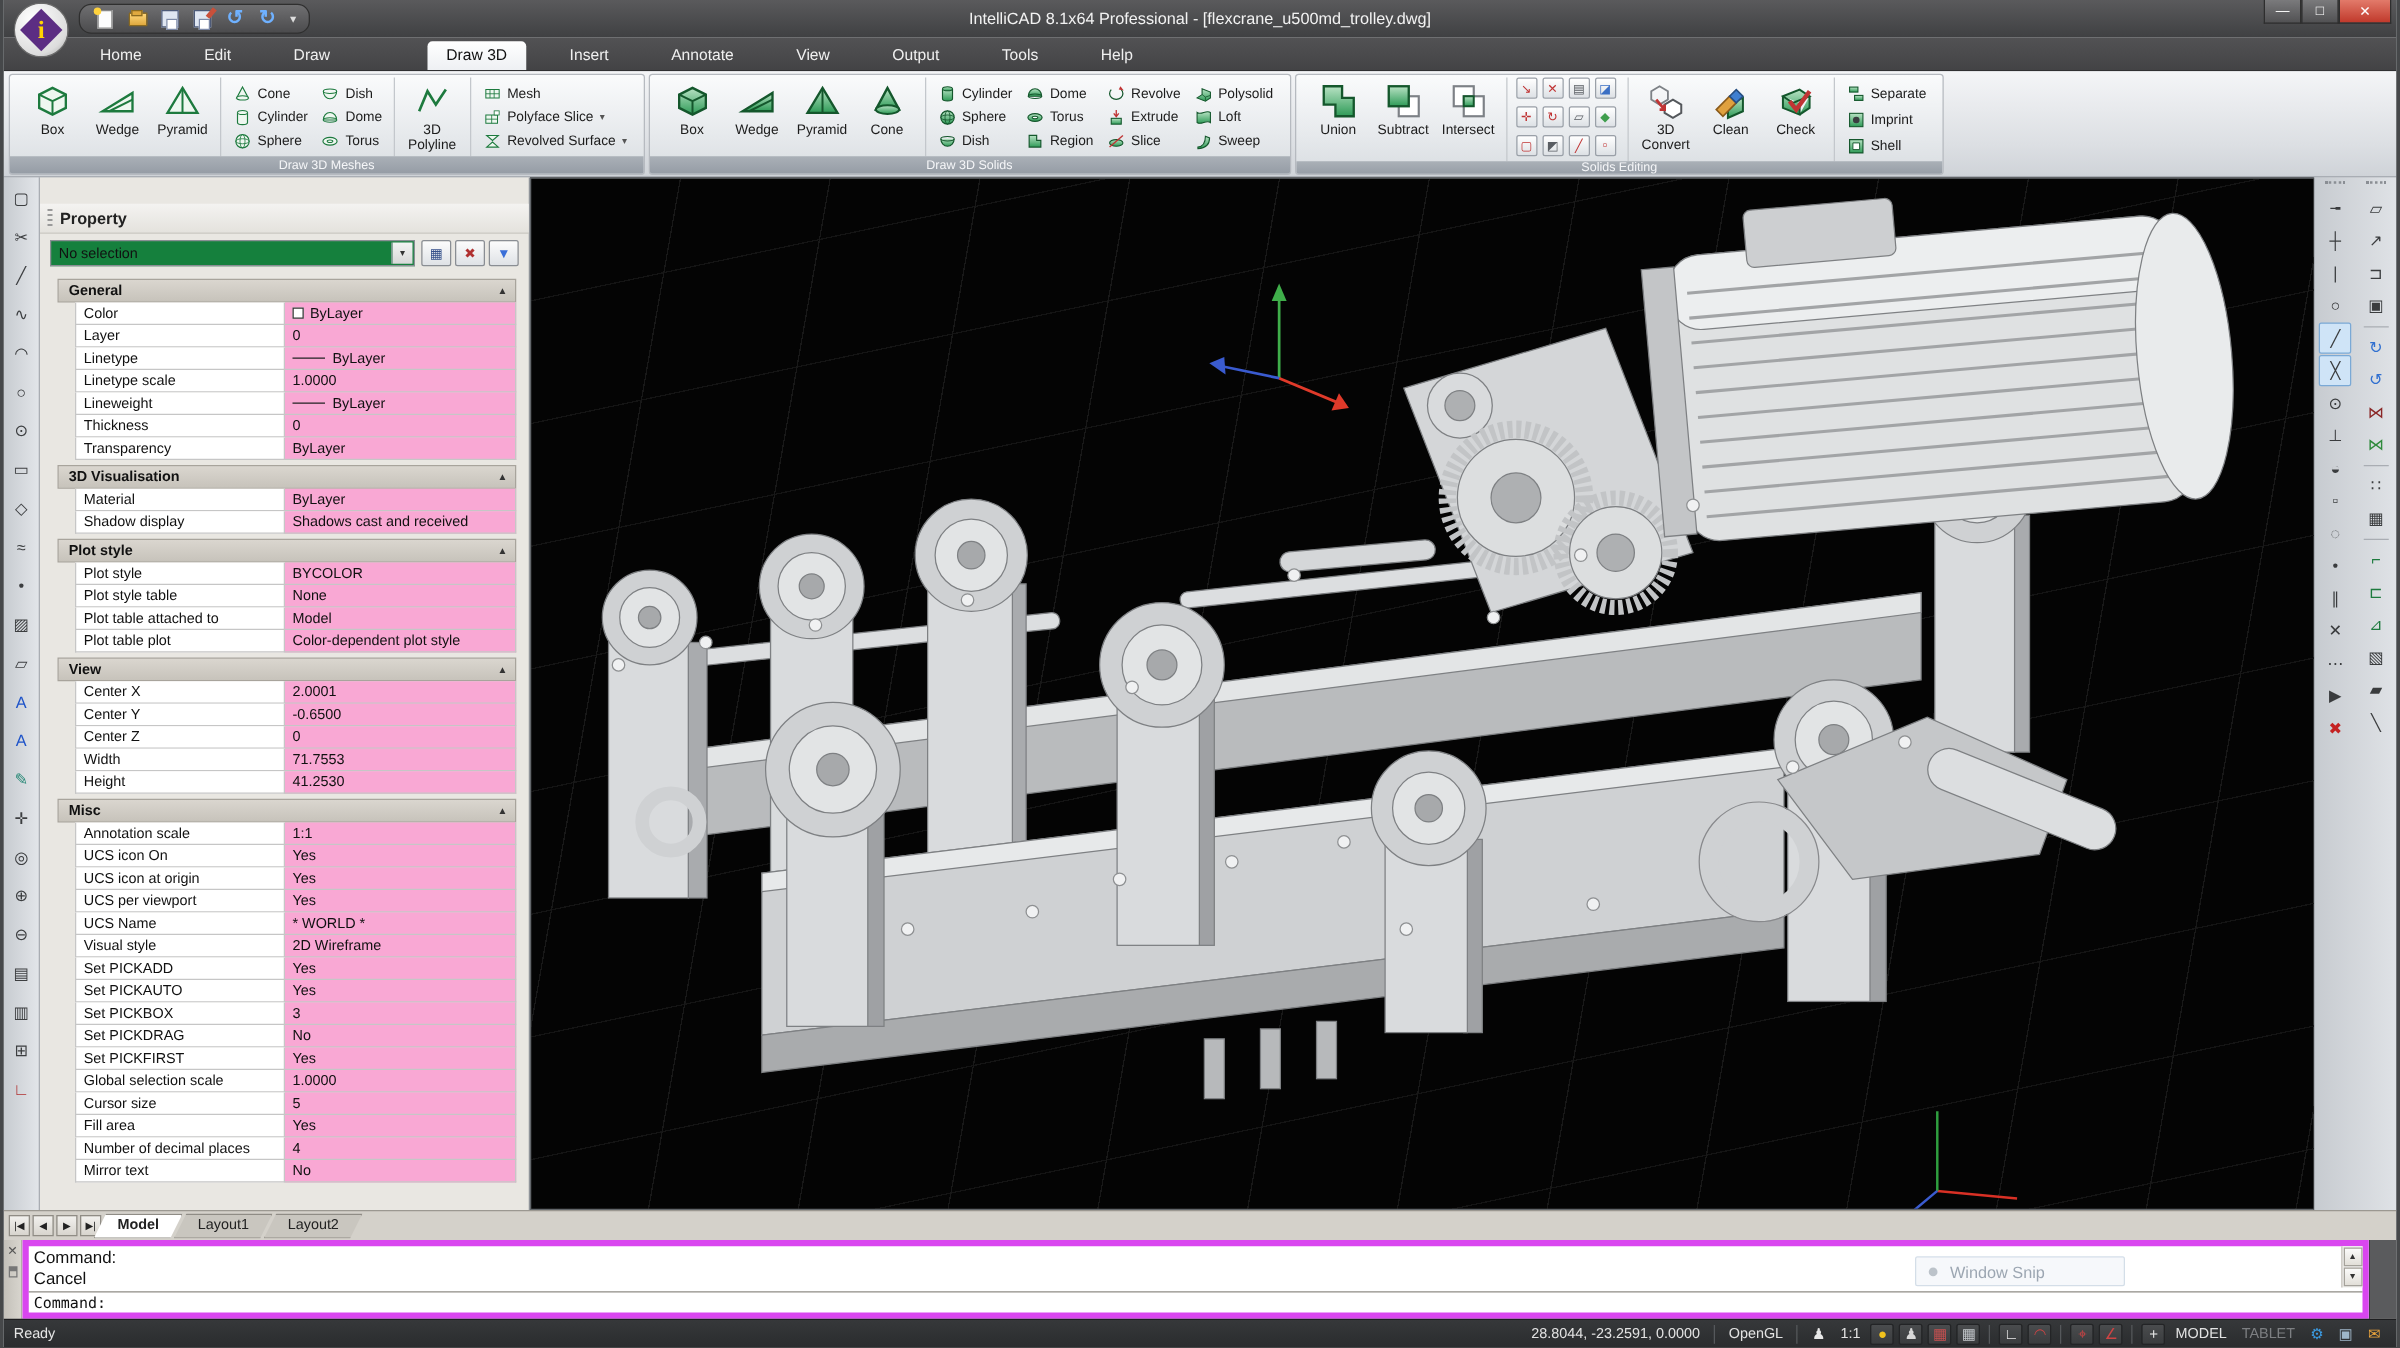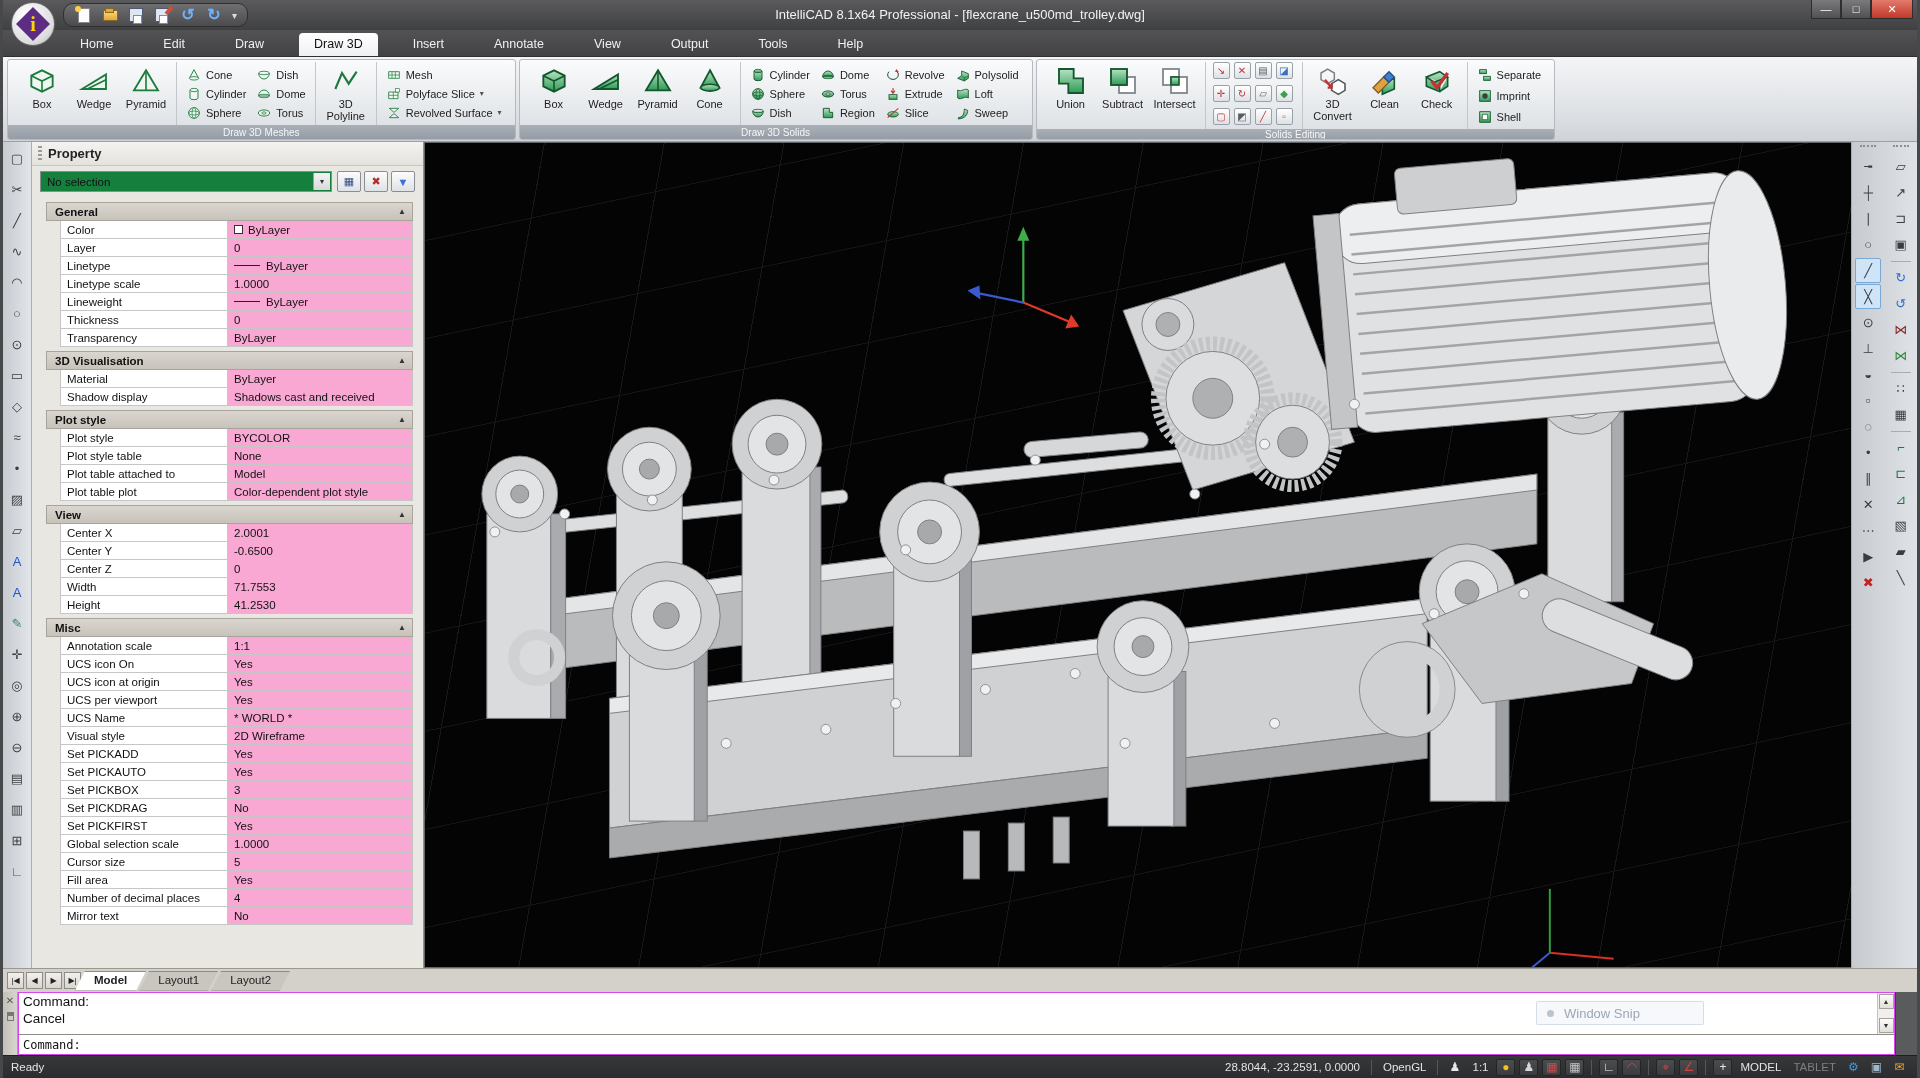--- a/index.html
+++ b/index.html
@@ -29,21 +29,21 @@
   .qa-more{color:#ddd;font-size:10px;margin-left:2px;}
   .win-title{position:absolute;left:0;width:100%;text-align:center;font-size:13px;color:#f2f2f2;top:7px;pointer-events:none;}
   .win-btns{position:absolute;right:4px;top:0px;display:flex;z-index:70;}
   .win-btn{width:30px;height:19px;display:flex;align-items:center;justify-content:center;color:#fff;font-size:11px;
     background:linear-gradient(#7a7a7c,#515153);border:1px solid #2e2e2e;border-top:none;cursor:pointer;}
   .win-btn.close{background:linear-gradient(#e27a6a,#c0392b);width:42px;}
   
   .menubar{position:absolute;left:0;top:30px;width:100%;height:27px;background:linear-gradient(#525254,#434345);
     display:flex;align-items:flex-end;padding-left:62px;border-bottom:1px solid #303032;gap:20px;}
   .menu-tab{padding:4px 15px 5px;font-size:12.5px;color:#f0f0f0;cursor:pointer;border-radius:4px 4px 0 0;}
-  .menu-tab.active{background:linear-gradient(#ffffff,#eef0f3);color:#111;}
+  .menu-tab.active{background:linear-gradient(#ffffff,#eef0f3);color:#111;margin-left:43px;}
   
   .ribbon{position:absolute;left:0;top:57px;width:100%;height:85px;
     background:linear-gradient(#f4f5f7,#dcdfe3 70%,#cfd3d8);border-bottom:1px solid #9aa0a6;display:flex;padding:2px 2px 0 4px;gap:3px;}
   .rgroup{height:81px;background:linear-gradient(#fafbfc,#e6e9ec 62%,#d9dde1);border:1px solid #b6bac0;border-radius:3px;
     display:flex;flex-direction:column;overflow:hidden;}
   .rgroup-body{flex:1;display:flex;align-items:stretch;padding:2px 4px 0;}
   .rgroup-label{height:16px;background:linear-gradient(#aab0b7,#959ca5);color:#f5f6f8;font-size:10px;
     display:flex;align-items:center;justify-content:center;}
   .rsec{display:flex;align-items:stretch;padding:0 4px;}
   .rsec + .rsec{border-left:1px solid #c3c7cc;}
@@ -63,21 +63,21 @@
     display:flex;align-items:center;justify-content:center;font-size:10px;cursor:pointer;}
   
   .workspace{position:absolute;left:0;top:142px;width:100%;height:826px;display:flex;}
   .lstrip{width:29px;background:linear-gradient(to right,#c7cbd0,#e2e5e9);border-right:1px solid #a9adb3;
     display:flex;flex-direction:column;align-items:center;padding-top:4px;gap:1px;}
   .tool{width:24px;height:24px;display:flex;align-items:center;justify-content:center;font-size:13px;color:#3c3e40;
     cursor:pointer;border:1px solid transparent;border-radius:2px;margin-bottom:6px;}
   
   .ppanel{width:392px;background:#e9e7e2;border-right:1px solid #8f9399;display:flex;flex-direction:column;}
   .ppanel-title{height:24px;display:flex;align-items:center;padding:0 6px;gap:6px;background:linear-gradient(#f4f3f1,#e4e2dd);
-    border-bottom:1px solid #c9c7c1;font-weight:bold;font-size:13px;color:#222;}
+    border-bottom:1px solid #c9c7c1;font-weight:bold;font-size:13px;color:#222;margin-top:21px;}
   .grip{width:4px;height:16px;background:repeating-linear-gradient(#9a9a9a 0 2px,transparent 2px 4px);}
   .psel-row{display:flex;align-items:center;gap:5px;padding:5px 8px 4px;}
   .pselect{flex:1;height:21px;background:#15803d;border:1px solid #8a8e94;display:flex;align-items:center;
     font-size:11.5px;color:#111;padding-left:6px;position:relative;cursor:pointer;}
   .pselect .dd{position:absolute;right:1px;top:1px;bottom:1px;width:17px;background:linear-gradient(#f4f4f4,#d8d8d8);
     border-left:1px solid #9aa0a6;display:flex;align-items:center;justify-content:center;font-size:8px;color:#333;}
   .pbtn{width:24px;height:21px;background:linear-gradient(#fcfcfc,#dfe2e6);border:1px solid #8a8e94;border-radius:2px;
     display:flex;align-items:center;justify-content:center;font-size:11px;cursor:pointer;}
   .pgrid{flex:1;overflow:hidden;padding:2px 10px 0 14px;}
   .psec-h{height:19px;margin-top:4px;background:linear-gradient(#dad6cf,#c7c3bb);border:1px solid #a8a49c;
@@ -111,21 +111,21 @@
     display:flex;align-items:center;justify-content:center;font-size:8px;color:#222;cursor:pointer;margin-right:1px;}
   .ltab{height:20px;padding:2px 18px 0;font-size:11.5px;color:#222;cursor:pointer;margin-left:-8px;
     clip-path:polygon(10px 0,100% 0,calc(100% - 10px) 100%,0 100%);background:#c9c6bf;border:1px solid #8f8c85;}
   .ltab.active{background:#fff;font-weight:bold;z-index:2;}
   
   .cmd{position:absolute;left:0;top:992px;width:100%;height:63px;background:#d4d1ca;display:flex;}
   .cmd-gutter{width:15px;background:linear-gradient(to right,#c3c0b9,#d8d5ce);border-right:1px solid #a5a29b;
     display:flex;flex-direction:column;align-items:center;padding-top:3px;gap:6px;color:#555;}
   .cmd-x{font-size:10px;cursor:pointer;}
   .cmd-pin{width:7px;height:9px;border:1px solid #777;border-top-width:4px;cursor:pointer;}
-  .cmd-main{flex:1;display:flex;flex-direction:column;border:1px solid #d946ef;background:#fff;position:relative;}
+  .cmd-main{flex:1;display:flex;flex-direction:column;border:5px solid #d946ef;background:#fff;position:relative;}
   .cmd-hist{flex:1;font-family:"DejaVu Sans Mono",monospace;font-size:13.5px;color:#111;padding:1px 4px;line-height:1.25;}
   .cmd-input{height:20px;border-top:1px solid #8f8c85;font-family:"DejaVu Sans Mono",monospace;font-size:12px;
     color:#111;display:flex;align-items:center;padding:0 4px;cursor:text;}
   .cmd-scroll{position:absolute;right:0;top:0;bottom:20px;width:17px;background:#f0efec;border-left:1px solid #c5c2bb;
     display:flex;flex-direction:column;justify-content:space-between;align-items:center;padding:1px 0;}
   .scr-btn{width:15px;height:15px;background:linear-gradient(#fbfbfa,#e2dfd8);border:1px solid #a5a29b;
     font-size:7px;color:#333;display:flex;align-items:center;justify-content:center;cursor:pointer;}
   .ghost{position:absolute;right:190px;top:8px;width:168px;height:24px;background:rgba(238,243,248,0.55);
     border:1px solid rgba(190,205,220,0.6);border-radius:2px;display:flex;align-items:center;gap:10px;padding:0 10px;
     color:rgba(140,152,165,0.85);font-size:13px;pointer-events:none;}

